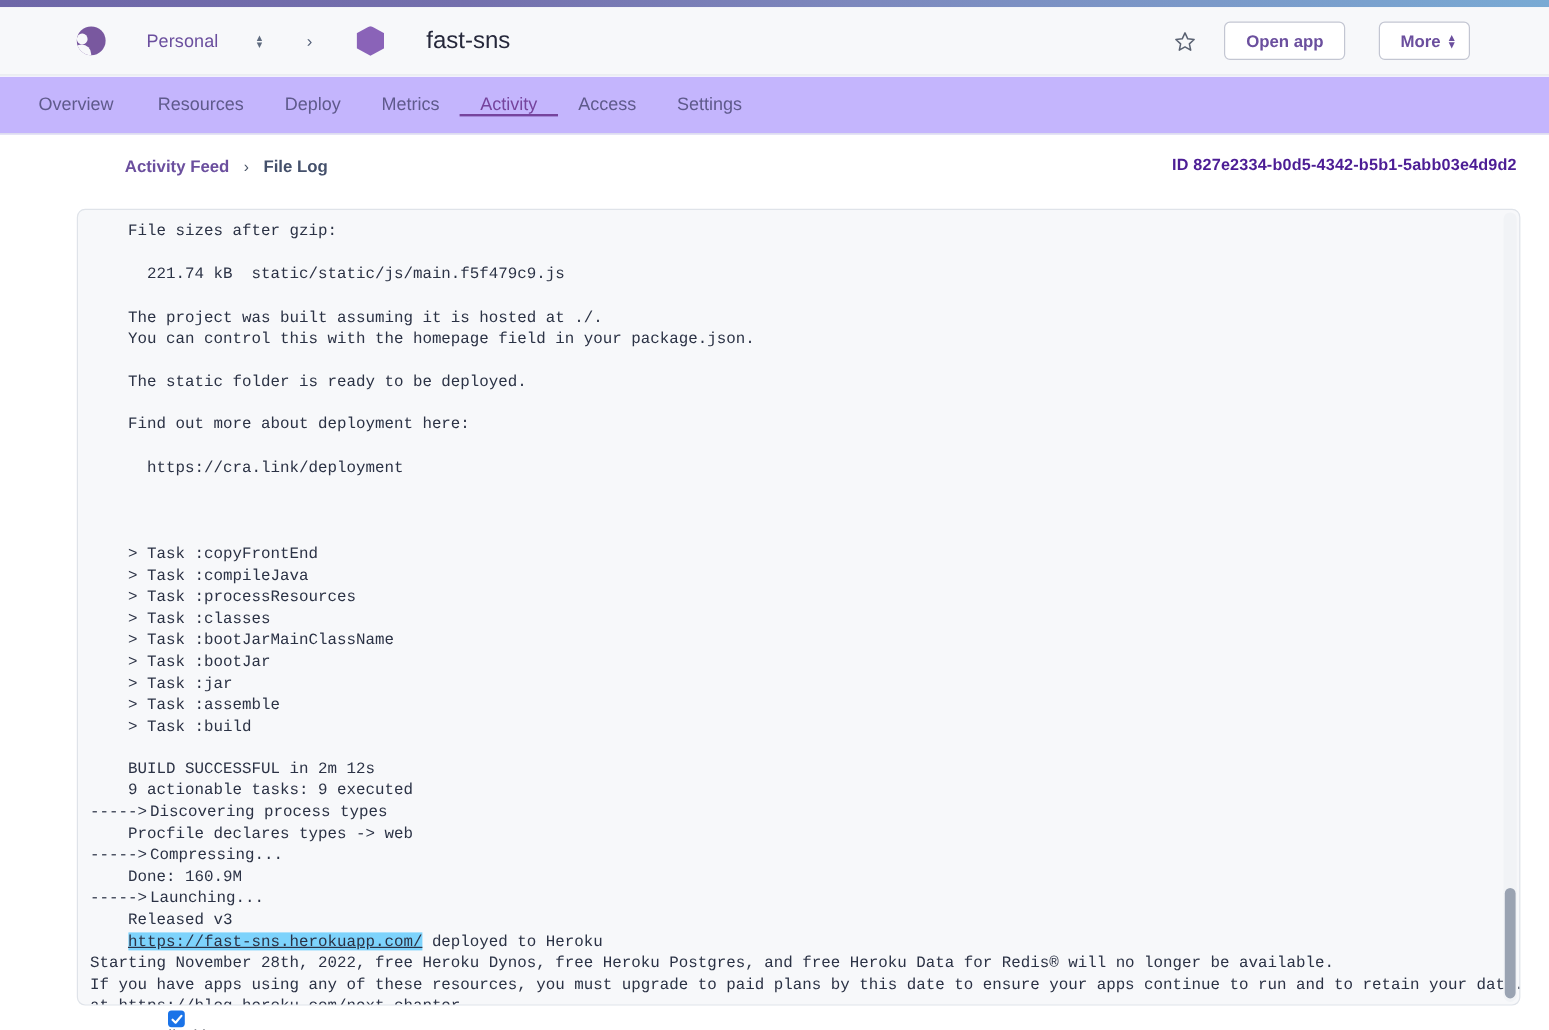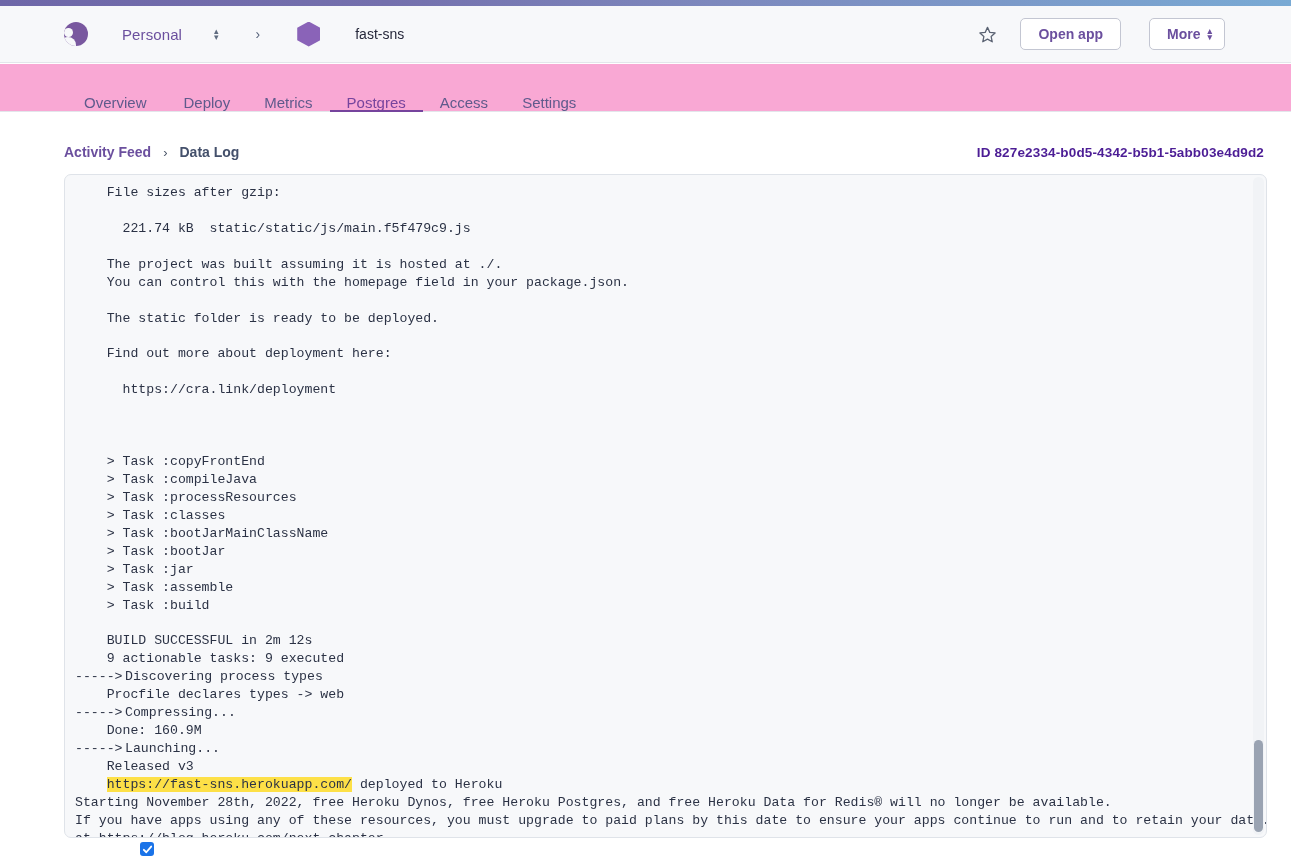--- a/index.html
+++ b/index.html
@@ -58,21 +58,21 @@
   }
   .updown-icon span { display: block; height: 6px; line-height: 6px; font-size: 9px; }
   .crumb-sep {
     margin: 0 13px; color: #56627a; font-size: 14px;
   }
   .app-hex {
     width: 23px; height: 25px; flex: none;
     background: #8a63b8;
     clip-path: polygon(50% 0%, 100% 25%, 100% 75%, 50% 100%, 0% 75%, 0% 25%);
   }
-  .app-name { font-size: 14px; color: #26283b; margin-left: 11px; }
+  .app-name { font-size: 20px; color: #26283b; margin-left: 11px; }
 
   #header-actions {
     margin-left: auto; margin-right: 66px;
     display: flex; align-items: center;
   }
   #star-button {
     width: 22px; height: 22px; margin-right: 22px;
     color: #5a6272; display: flex; align-items: center; justify-content: center;
     cursor: pointer;
   }
@@ -82,40 +82,40 @@
     font-family: "Liberation Sans", sans-serif;
     padding: 12px 17px; display: flex; align-items: center; cursor: pointer;
   }
   #more-button { margin-left: 28px; padding-right: 12px; }
   #more-button .updown-icon { color: #6b4f9e; margin-left: 7px; }
 
   
   #nav-tabs {
     position: absolute; top: 64px; left: 0;
     width: 1291px; height: 48px;
-    background: #f9a8d4;
+    background: #c4b5fd;
     border-bottom: 1px solid #e3e6eb;
-    display: flex; align-items: flex-end; padding-left: 84px;
+    display: flex; align-items: center; padding-left: 32px;
   }
   .nav-tab {
     display: flex; align-items: center; justify-content: center;
     font-size: 15px; color: #5f5a8c; cursor: pointer;
     padding: 0 17px; position: relative;
   }
   .nav-tab:first-child { padding-left: 0; padding-right: 20px; }
   .nav-tab.active { color: #76449d; }
   .nav-tab.active::after {
     content: ""; position: absolute; left: 0; right: 0; bottom: -1px;
     height: 2px; background: #76449d;
   }
 
   
   #subbar {
     position: absolute; top: 130px; left: 0; width: 1291px; height: 30px;
-    display: flex; align-items: flex-end;
+    display: flex; align-items: flex-start; padding-left: 40px;
   }
   #breadcrumb-sub { margin-left: 64px; display: flex; align-items: center; }
   .sub-crumb-link {
     font-size: 14px; font-weight: bold; color: #6b4f9e; cursor: pointer;
   }
   .sub-crumb-sep { margin: 0 12px; color: #4a5568; font-size: 13px; }
   .sub-crumb-current { font-size: 14px; font-weight: bold; color: #44506b; }
   #build-id {
     margin-left: auto; margin-right: 27px;
     font-size: 13.5px; font-weight: bold; color: #4c1d95;
@@ -138,21 +138,21 @@
   }
   #log-lines {
     font-family: "Liberation Mono", monospace;
     font-size: 13.2px;
     line-height: 17.95px;
     color: #2b3245;
     white-space: pre;
   }
   .log-line { height: 17.95px; }
   .log-line .pfx { display: inline-block; width: 50px; }
-  .url-highlight { background: #fde047; }
+  .url-highlight { background: #7dd3fc; text-decoration: underline; }
 
   
   #log-scrollbar {
     position: absolute; top: 2px; right: 2px; bottom: 2px;
     width: 11px;
     background: #f1f3f6;
     border-radius: 6px;
     cursor: pointer;
   }
   #log-scrollbar-thumb {
@@ -215,41 +215,44 @@
         </span>
     </div>
   </div>
 </div>
 
 <div id="nav-tabs">
   <div class="nav-tab">
       <span>Overview</span>
     </div>
   <div class="nav-tab">
+      <span>Resources</span>
+    </div>
+  <div class="nav-tab">
       <span>Deploy</span>
     </div>
   <div class="nav-tab">
       <span>Metrics</span>
     </div>
   <div class="nav-tab active">
-      <span>Postgres</span>
+      <span>Activity</span>
     </div>
   <div class="nav-tab">
       <span>Access</span>
     </div>
   <div class="nav-tab">
       <span>Settings</span>
     </div>
 </div>
 
 <div id="subbar">
   <div id="breadcrumb-sub">
     <span class="sub-crumb-link">Activity Feed</span>
     <span class="sub-crumb-sep">›</span>
-    <span class="sub-crumb-current">Data Log</span>
+    <span class="sub-crumb-current">File Log</span>
   </div>
   <div id="build-id">ID 827e2334-b0d5-4342-b5b1-5abb03e4d9d2</div>
 </div>
 
 <div id="log-panel">
   <div id="log-scroll">
     <div id="log-lines"><div class="log-line"><span>    File sizes after gzip:</span></div><div class="log-line"><span></span></div><div class="log-line"><span>      221.74 kB  static/static/js/main.f5f479c9.js</span></div><div class="log-line"><span></span></div><div class="log-line"><span>    The project was built assuming it is hosted at ./.</span></div><div class="log-line"><span>    You can control this with the homepage field in your package.json.</span></div><div class="log-line"><span></span></div><div class="log-line"><span>    The static folder is ready to be deployed.</span></div><div class="log-line"><span></span></div><div class="log-line"><span>    Find out more about deployment here:</span></div><div class="log-line"><span></span></div><div class="log-line"><span>      https://cra.link/deployment</span></div><div class="log-line"><span></span></div><div class="log-line"><span></span></div><div class="log-line"><span></span></div><div class="log-line"><span>    &gt; Task :copyFrontEnd</span></div><div class="log-line"><span>    &gt; Task :compileJava</span></div><div class="log-line"><span>    &gt; Task :processResources</span></div><div class="log-line"><span>    &gt; Task :classes</span></div><div class="log-line"><span>    &gt; Task :bootJarMainClassName</span></div><div class="log-line"><span>    &gt; Task :bootJar</span></div><div class="log-line"><span>    &gt; Task :jar</span></div><div class="log-line"><span>    &gt; Task :assemble</span></div><div class="log-line"><span>    &gt; Task :build</span></div><div class="log-line"><span></span></div><div class="log-line"><span>    BUILD SUCCESSFUL in 2m 12s</span></div><div class="log-line"><span>    9 actionable tasks: 9 executed</span></div><div class="log-line"><span class="pfx">-----&gt; </span><span>Discovering process types</span></div><div class="log-line"><span>    Procfile declares types -&gt; web</span></div><div class="log-line"><span class="pfx">-----&gt; </span><span>Compressing...</span></div><div class="log-line"><span>    Done: 160.9M</span></div><div class="log-line"><span class="pfx">-----&gt; </span><span>Launching...</span></div><div class="log-line"><span>    Released v3</span></div><div class="log-line"><span>    </span><span class="url-highlight">https://fast-sns.herokuapp.com/</span><span> deployed to Heroku</span></div><div class="log-line"><span>Starting November 28th, 2022, free Heroku Dynos, free Heroku Postgres, and free Heroku Data for Redis® will no longer be available.</span></div><div class="log-line"><span>If you have apps using any of these resources, you must upgrade to paid plans by this date to ensure your apps continue to run and to retain your data. Learn more</span></div><div class="log-line"><span>at https://blog.heroku.com/next-chapter</span></div></div>
   </div>
   <div id="log-scrollbar">
     <div id="log-scrollbar-thumb"></div>

